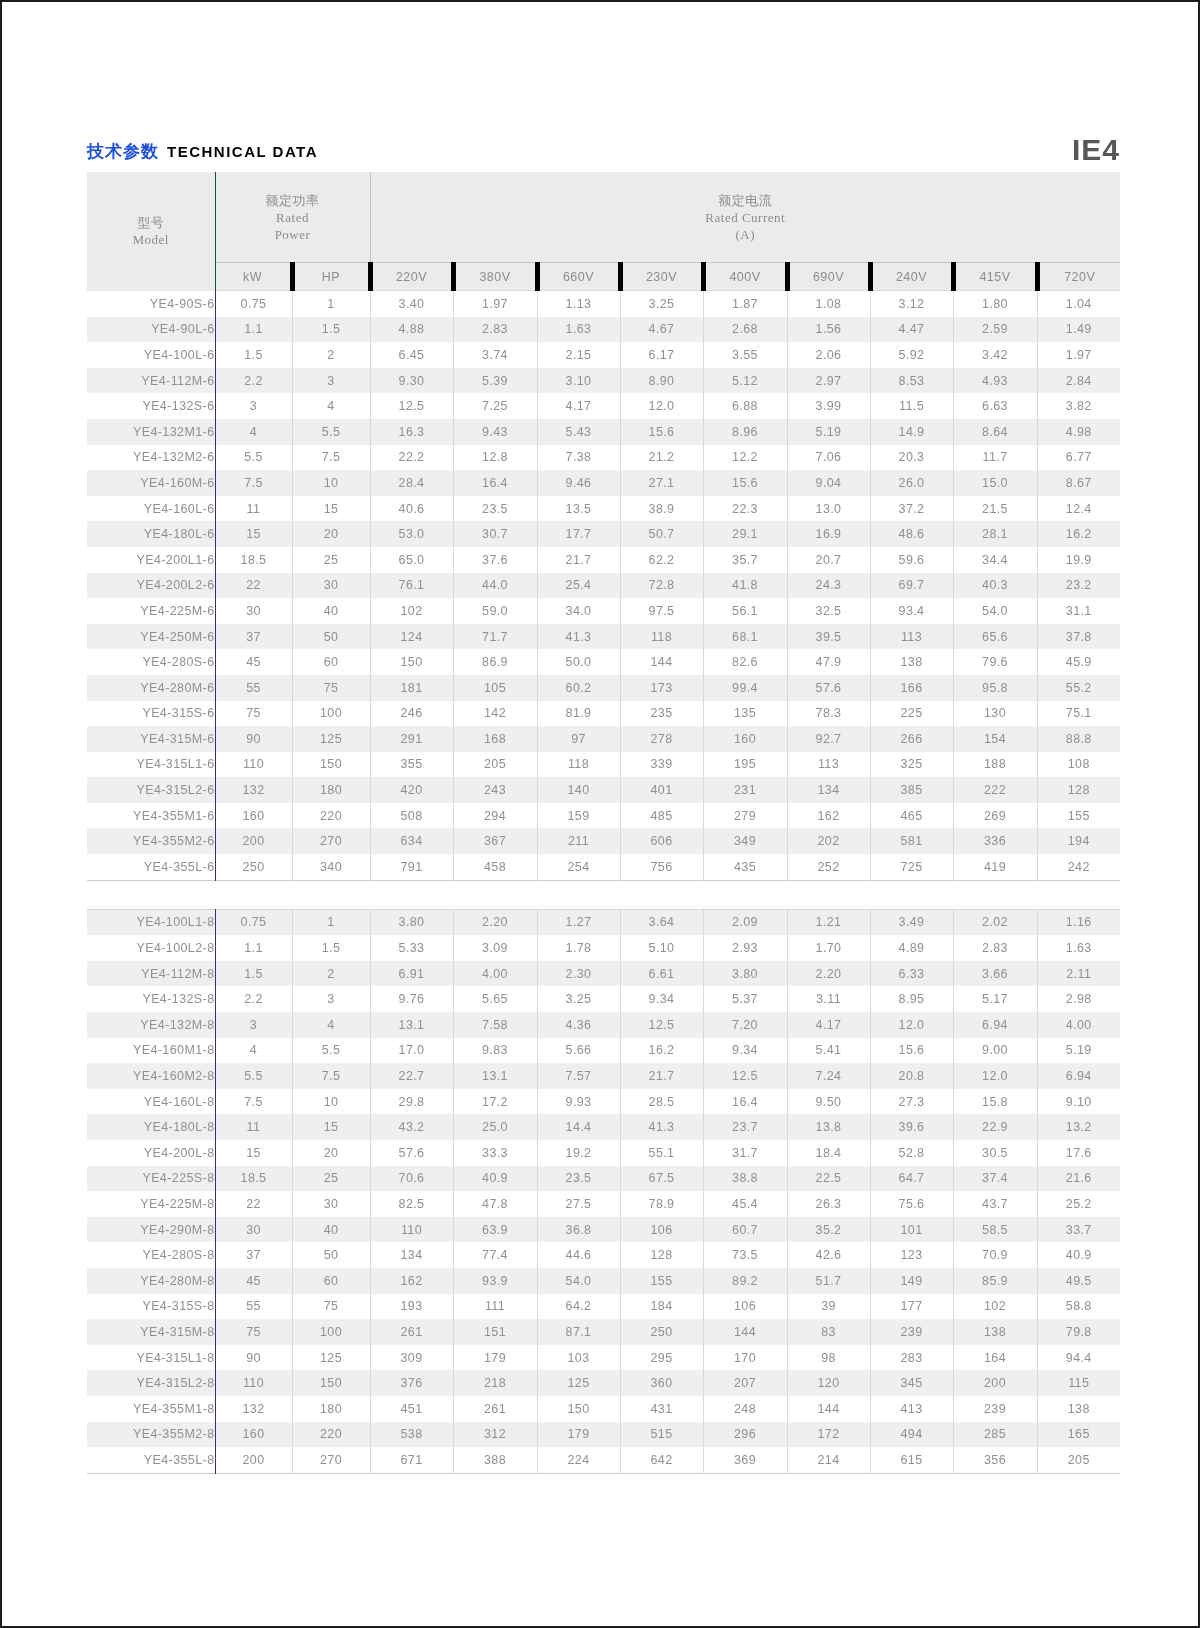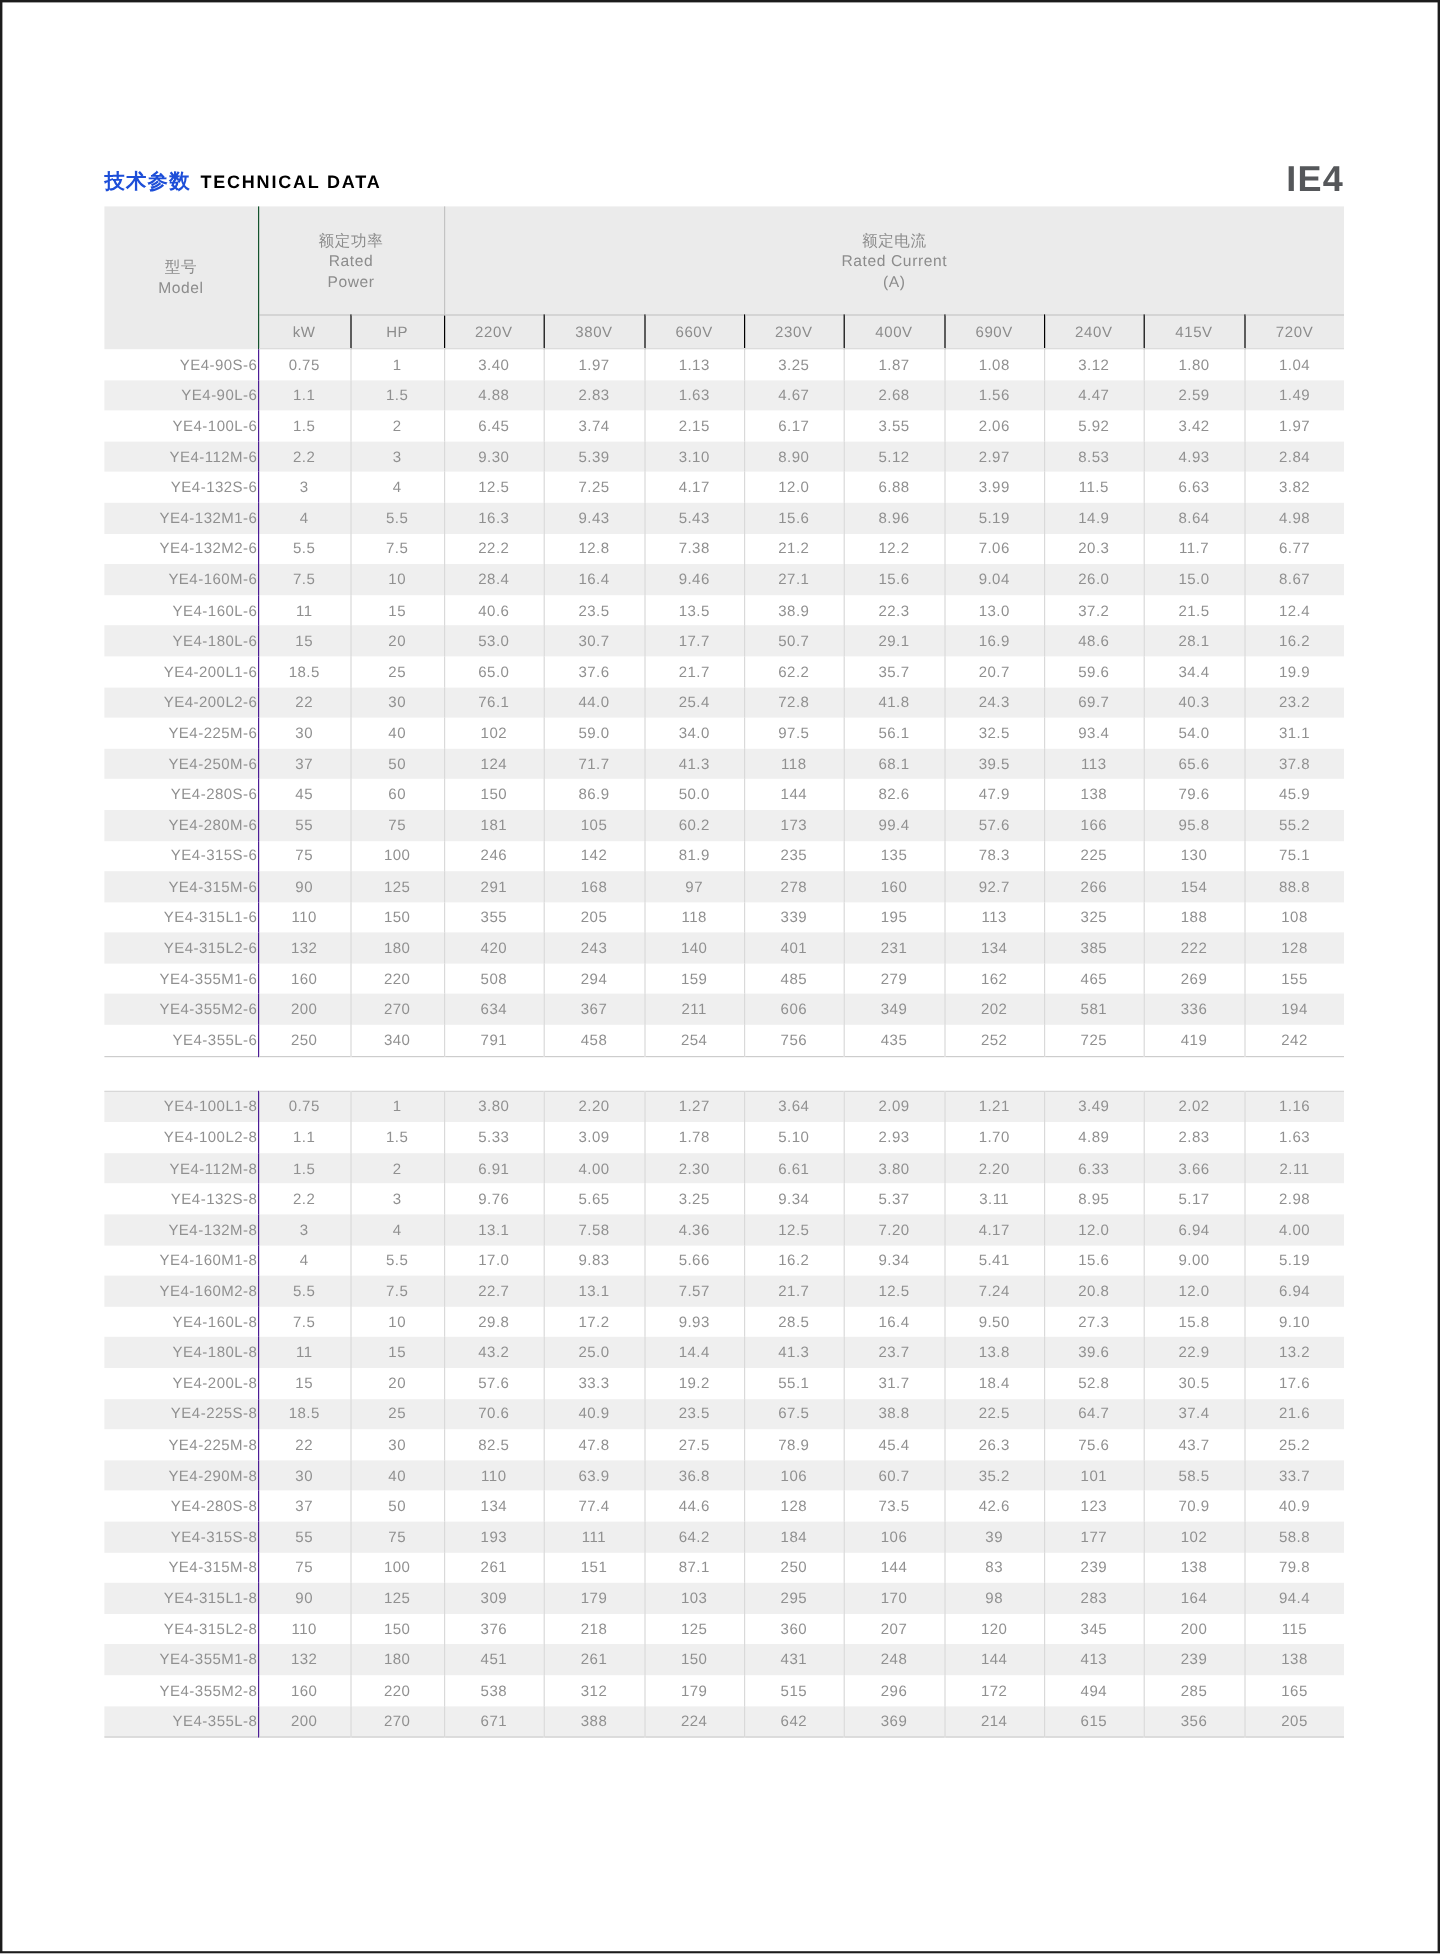--- a/index.html
+++ b/index.html
@@ -25,28 +25,28 @@
   .title-en{font-size:15px;font-weight:bold;color:#000000;letter-spacing:1.5px;}
   .badge{font-size:30px;font-weight:bold;color:#55575a;letter-spacing:1px;line-height:0.9;}
 
   
   table{border-collapse:collapse;table-layout:fixed;width:1033px;}
   td,th{padding:0;margin:0;font-weight:normal;}
 
   
   .header-table{background:#ebebeb;color:#8c8c8c;}
   .header-table td{text-align:center;vertical-align:middle;}
-  .group-row td{height:90px;}
+  .group-row td{height:90px;font-family:Liberation Serif, serif;}
   .hd-line{font-size:13px;line-height:17px;letter-spacing:0.5px;}
   .model-head{border-right:1px solid #14532d;}
   .power-head{border-right:1px solid #c3c3c3;}
   .sub-row td{
     height:27px;font-size:12.5px;letter-spacing:0.5px;
     border-top:1px solid #c6c6c6;
-    border-right:1px solid #000000;
+    border-right:5px solid #000000;
     border-bottom:1px solid #dcdcdc;
   }
   .sub-row td:last-child{border-right:none;}
 
   
   .data-table{color:#909090;border-bottom:1px solid #cdcdcd;}
   .data-table + .data-table{margin-top:28px;border-top:1px solid #d8d8d8;}
   .data-table td{
     height:25.6px;font-size:12.5px;text-align:center;vertical-align:middle;
     border-right:1px solid #d9d9d9;letter-spacing:0.4px;
@@ -665,20 +665,34 @@
               <td class="value">77.4</td>
               <td class="value">44.6</td>
               <td class="value">128</td>
               <td class="value">73.5</td>
               <td class="value">42.6</td>
               <td class="value">123</td>
               <td class="value">70.9</td>
               <td class="value">40.9</td>
             </tr>
             <tr>
+              <td class="model">YE4-280M-8</td>
+              <td class="value">45</td>
+              <td class="value">60</td>
+              <td class="value">162</td>
+              <td class="value">93.9</td>
+              <td class="value">54.0</td>
+              <td class="value">155</td>
+              <td class="value">89.2</td>
+              <td class="value">51.7</td>
+              <td class="value">149</td>
+              <td class="value">85.9</td>
+              <td class="value">49.5</td>
+            </tr>
+            <tr>
               <td class="model">YE4-315S-8</td>
               <td class="value">55</td>
               <td class="value">75</td>
               <td class="value">193</td>
               <td class="value">111</td>
               <td class="value">64.2</td>
               <td class="value">184</td>
               <td class="value">106</td>
               <td class="value">39</td>
               <td class="value">177</td>

